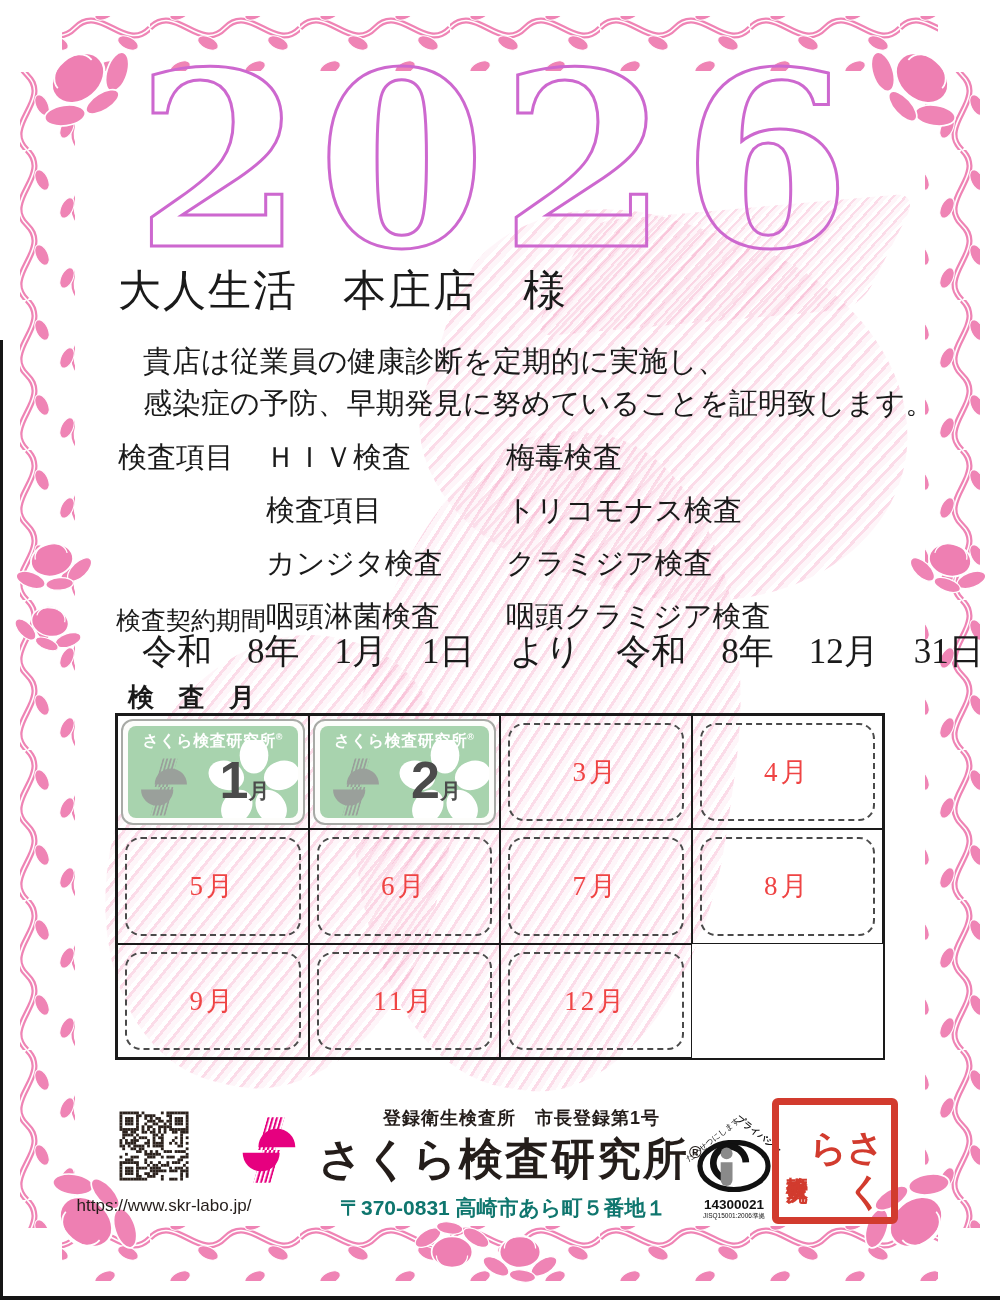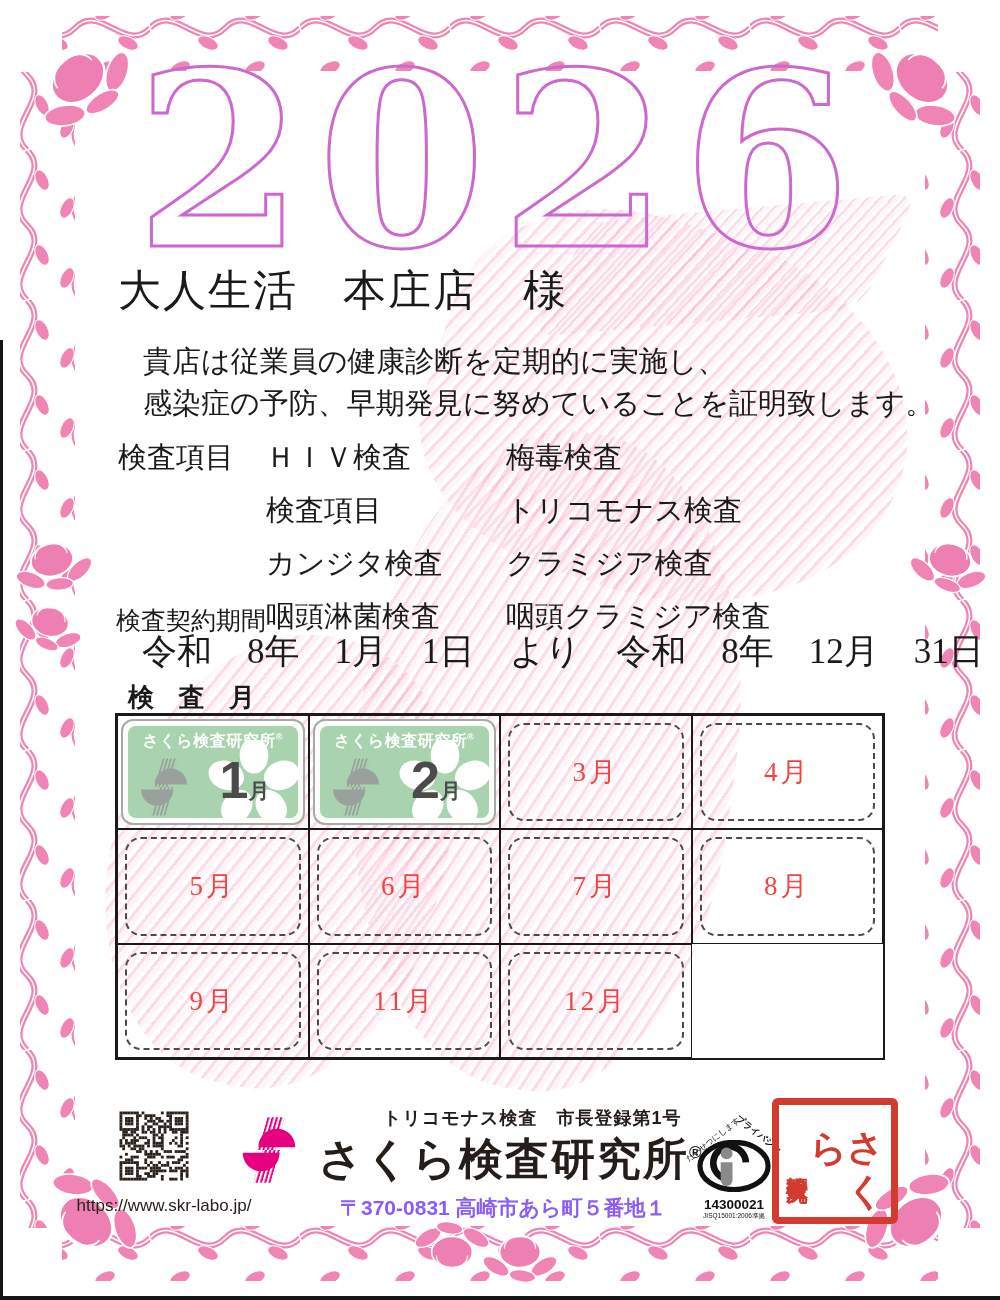--- a/index.html
+++ b/index.html
@@ -56,21 +56,21 @@
   .stamp-num .m{font-size:21px;}
   
   .url{position:absolute;left:64px;top:1196px;width:200px;text-align:center;
        font-family:"Liberation Sans","DejaVu Sans",sans-serif;font-size:17px;color:#241d1a;}
   .reg-line{position:absolute;left:383px;top:1106px;font-family:"Liberation Sans","DejaVu Sans",sans-serif;
             font-size:18px;font-weight:bold;color:#241d1a;letter-spacing:1px;}
   .company{position:absolute;left:318px;top:1130px;font-family:"Liberation Sans","DejaVu Sans",sans-serif;
            font-size:44px;font-weight:bold;color:#241d1a;letter-spacing:2px;}
   .company sup{font-size:17px;}
   .address{position:absolute;left:340px;top:1194px;font-family:"Liberation Sans","DejaVu Sans",sans-serif;
-           font-size:21px;font-weight:bold;color:#8b5cf6;}
+           font-size:21px;font-weight:bold;color:#0f766e;}
   .pmark{position:absolute;left:688px;top:1126px;width:92px;text-align:center;
          font-family:"Liberation Sans","DejaVu Sans",sans-serif;color:#111;}
   .pmark .tl{position:absolute;left:-8px;top:8px;font-size:8px;transform:rotate(-38deg);}
   .pmark .tr{position:absolute;right:-6px;top:2px;font-size:9px;font-weight:bold;transform:rotate(38deg);}
   .pmark .num{font-size:13.5px;font-weight:bold;margin-top:1px;}
   .pmark .std{font-size:6.5px;}
   .seal{position:absolute;left:772px;top:1098px;width:126px;height:126px;border:7px solid #d23b2e;
         border-radius:6px;box-sizing:border-box;display:flex;flex-direction:row-reverse;
         justify-content:center;align-items:center;gap:2px;color:#d23b2e;}
   .seal-col{writing-mode:vertical-rl;font-weight:bold;line-height:1;}
@@ -610,21 +610,21 @@
         </g>
       <path d="M58,30 A26,26 0 0 1 6,30 Z" fill="#e6007f" transform="translate(2,24)"></path>
       <g transform="rotate(180 45 50)">
         <g transform="translate(14,0) skewX(-16)">
             <rect x="30" y="4" width="24" height="46" fill="url(#hm)"></rect>
           </g>
         <path d="M58,30 A26,26 0 0 1 6,30 Z" fill="#e6007f" transform="translate(2,24)"></path>
       </g>
     </svg>
 
-    <div class="reg-line">トリコモナス検査　市長登録第1号</div>
+    <div class="reg-line">登録衛生検査所　市長登録第1号</div>
     <div class="company"><span>さくら検査研究所</span><sup>®</sup></div>
     <div class="address">〒370-0831 高崎市あら町５番地１</div>
 
     <div class="pmark">
       <span class="tl">たいせつにします</span>
       <span class="tr">プライバシー</span>
       <svg width="74" height="52" viewBox="0 0 100 70" style="margin-top:14px">
         <ellipse cx="50" cy="35" rx="46" ry="32" fill="none" stroke="#111" stroke-width="7"></ellipse>
         <path d="M38,52 A22,22 0 1 1 66,30" fill="none" stroke="#111" stroke-width="9"></path>
         <circle cx="40" cy="18" r="8" fill="#8a8a8a"></circle>

